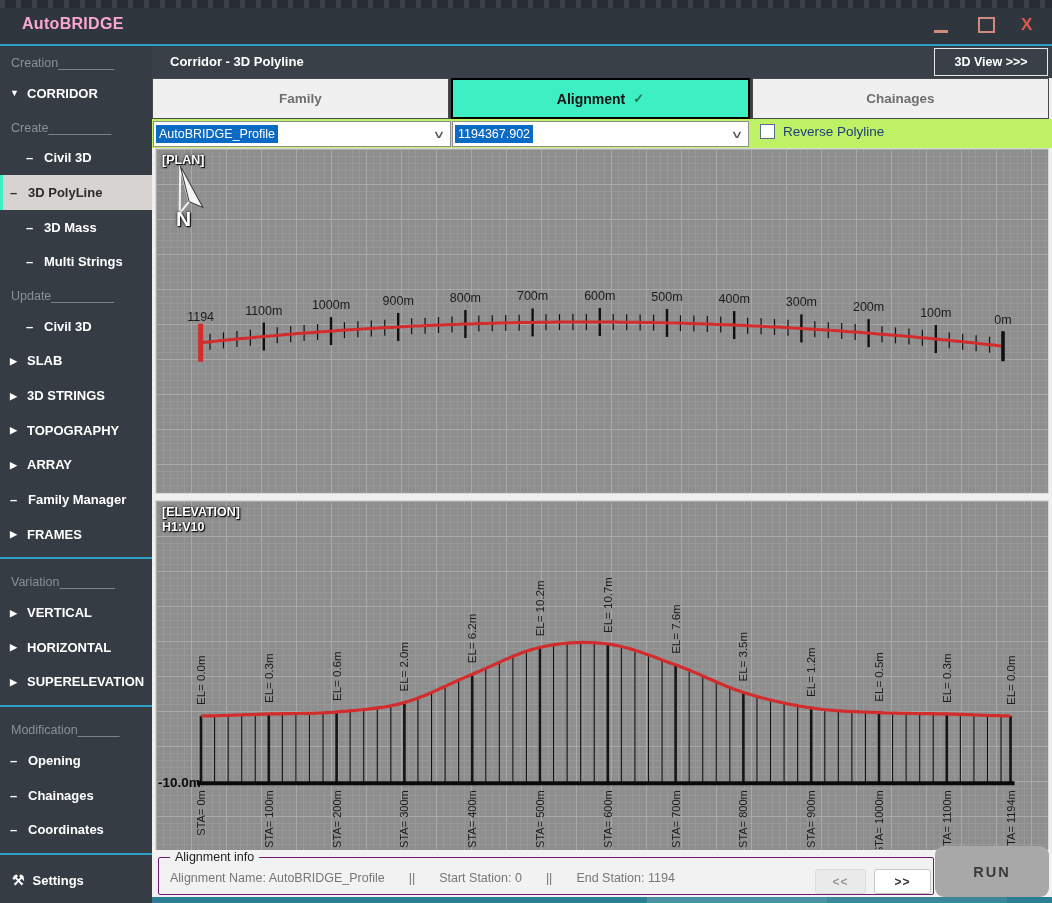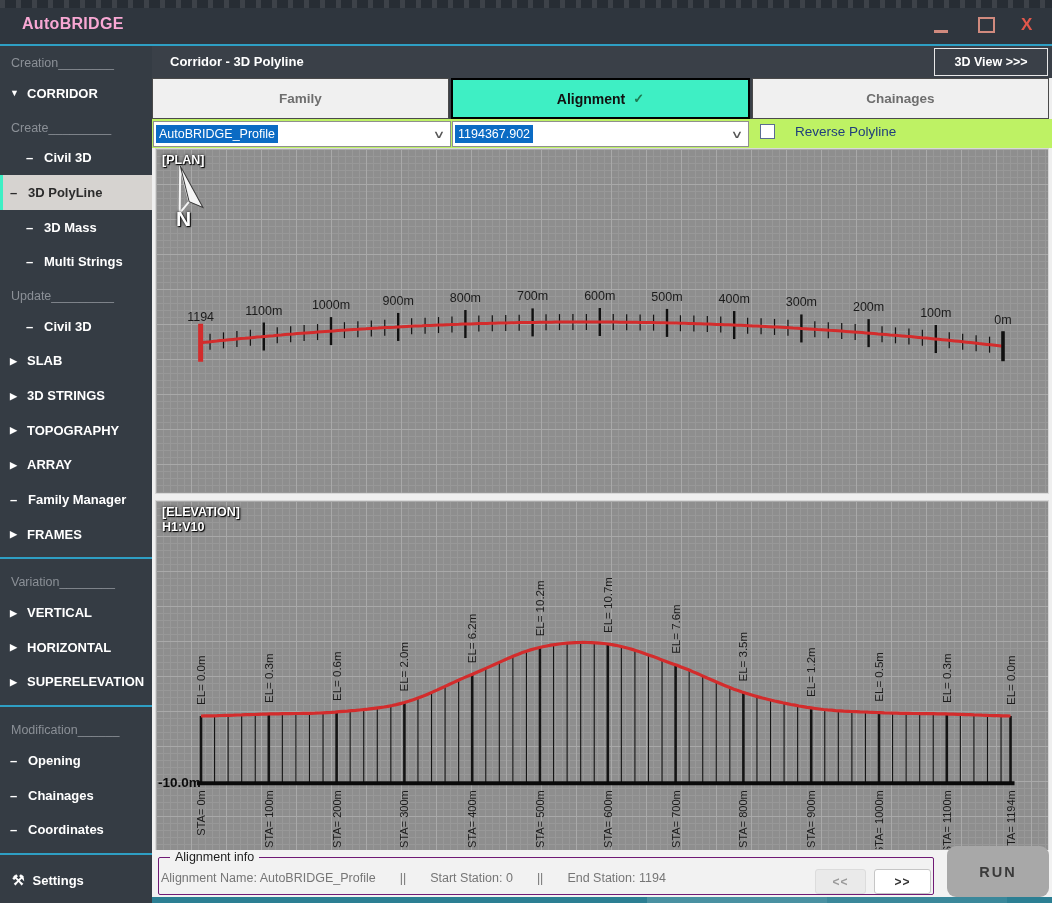--- a/index.html
+++ b/index.html
@@ -48,21 +48,21 @@
   .tab .check{color:#1E7A52;margin-left:8px;font-size:13px;}
 
   .controls{position:absolute;left:152px;top:119px;right:0;height:29px;background:#bef264;}
   .combo{position:absolute;top:2px;height:24px;background:#FFF;border:1px solid #8F8F8F;
          display:flex;align-items:center;cursor:pointer;}
   .combo .val{background:#0B6BC4;color:#FFF;font-size:12.5px;padding:2px 3px;margin-left:2px;white-space:nowrap;}
   .combo .chev{margin-left:auto;margin-right:7px;color:#555;font-size:11px;transform:scaleX(1.6);}
   .combo1{left:1px;width:296px;} .combo2{left:300px;width:295px;}
   .chk-wrap{position:absolute;left:608px;top:5px;display:flex;align-items:center;cursor:pointer;}
   .chk-box{width:13px;height:13px;border:1px solid #5A6C92;background:#FFF;}
-  .chk-label{margin-left:20px;color:#1F3E7C;font-size:13.5px;}
+  .chk-label{margin-left:8px;color:#1F3E7C;font-size:13.5px;}
 
   
   .grid-panel{position:absolute;background-color:#8E8E8E;
     background-image:
       linear-gradient(to right,#A9A9A9 1px,transparent 1px),
       linear-gradient(to bottom,#A9A9A9 1px,transparent 1px),
       linear-gradient(to right,#989898 1px,transparent 1px),
       linear-gradient(to bottom,#989898 1px,transparent 1px);
     background-size:35px 35px,35px 35px,7px 7px,7px 7px;
     border:1px solid #D8D8D8;overflow:hidden;}
@@ -73,26 +73,26 @@
   .panel-tag2{top:19px;}
   .north{position:absolute;left:8px;top:14px;z-index:3;}
   .north-n{position:absolute;left:12px;top:44px;color:#FFF;font-weight:bold;font-size:21px;
      text-shadow:1px 1px 1px #000,0 0 3px #000;}
   svg.draw{position:absolute;left:0;top:0;}
 
   
   .info-bar{position:absolute;left:152px;top:850px;right:0;height:47px;background:#F2F2F2;}
   .groupbox{position:absolute;left:6px;top:7px;width:774px;height:36px;border:1px solid #701a75;border-radius:2px;}
   .group-title{position:absolute;left:11px;top:-8px;background:#F2F2F2;padding:0 5px;font-size:12.5px;color:#1c1c1c;}
-  .info-line{position:absolute;left:2px;top:13px;display:flex;gap:24px;color:#767676;font-size:12.5px;white-space:nowrap;}
+  .info-line{position:absolute;left:11px;top:13px;display:flex;gap:24px;color:#767676;font-size:12.5px;white-space:nowrap;}
   .nav-btn{position:absolute;top:19px;height:23px;border-radius:3px;font-size:12px;font-weight:bold;
      display:flex;align-items:center;justify-content:center;cursor:pointer;letter-spacing:1px;}
   .prev-btn{left:663px;width:49px;background:#EAEAEA;border:1px solid #DCDCDC;color:#9A9A9A;}
   .next-btn{left:722px;width:55px;background:#FFF;border:1px solid #C6C6C6;color:#333;}
-  .run-btn{position:absolute;right:3px;top:846px;width:102px;height:51px;background:#A8A8A8;border:none;
+  .run-btn{position:absolute;right:3px;top:846px;width:114px;height:51px;background:#A8A8A8;border:none;
      border-radius:9px;color:#3A3A3A;font-weight:bold;font-size:14.5px;letter-spacing:2px;cursor:pointer;
      font-family:"Liberation Sans",sans-serif;z-index:4;}
   .taskbar-strip{position:absolute;left:152px;top:897px;right:0;bottom:0;background:#2C7F93;
      background-image:linear-gradient(90deg,transparent 0 55%,rgba(255,255,255,.14) 55% 75%,rgba(255,255,255,.07) 75% 95%,transparent 95%);}
 </style>
 </head>
 <body>
 
 <div id="app">
 

